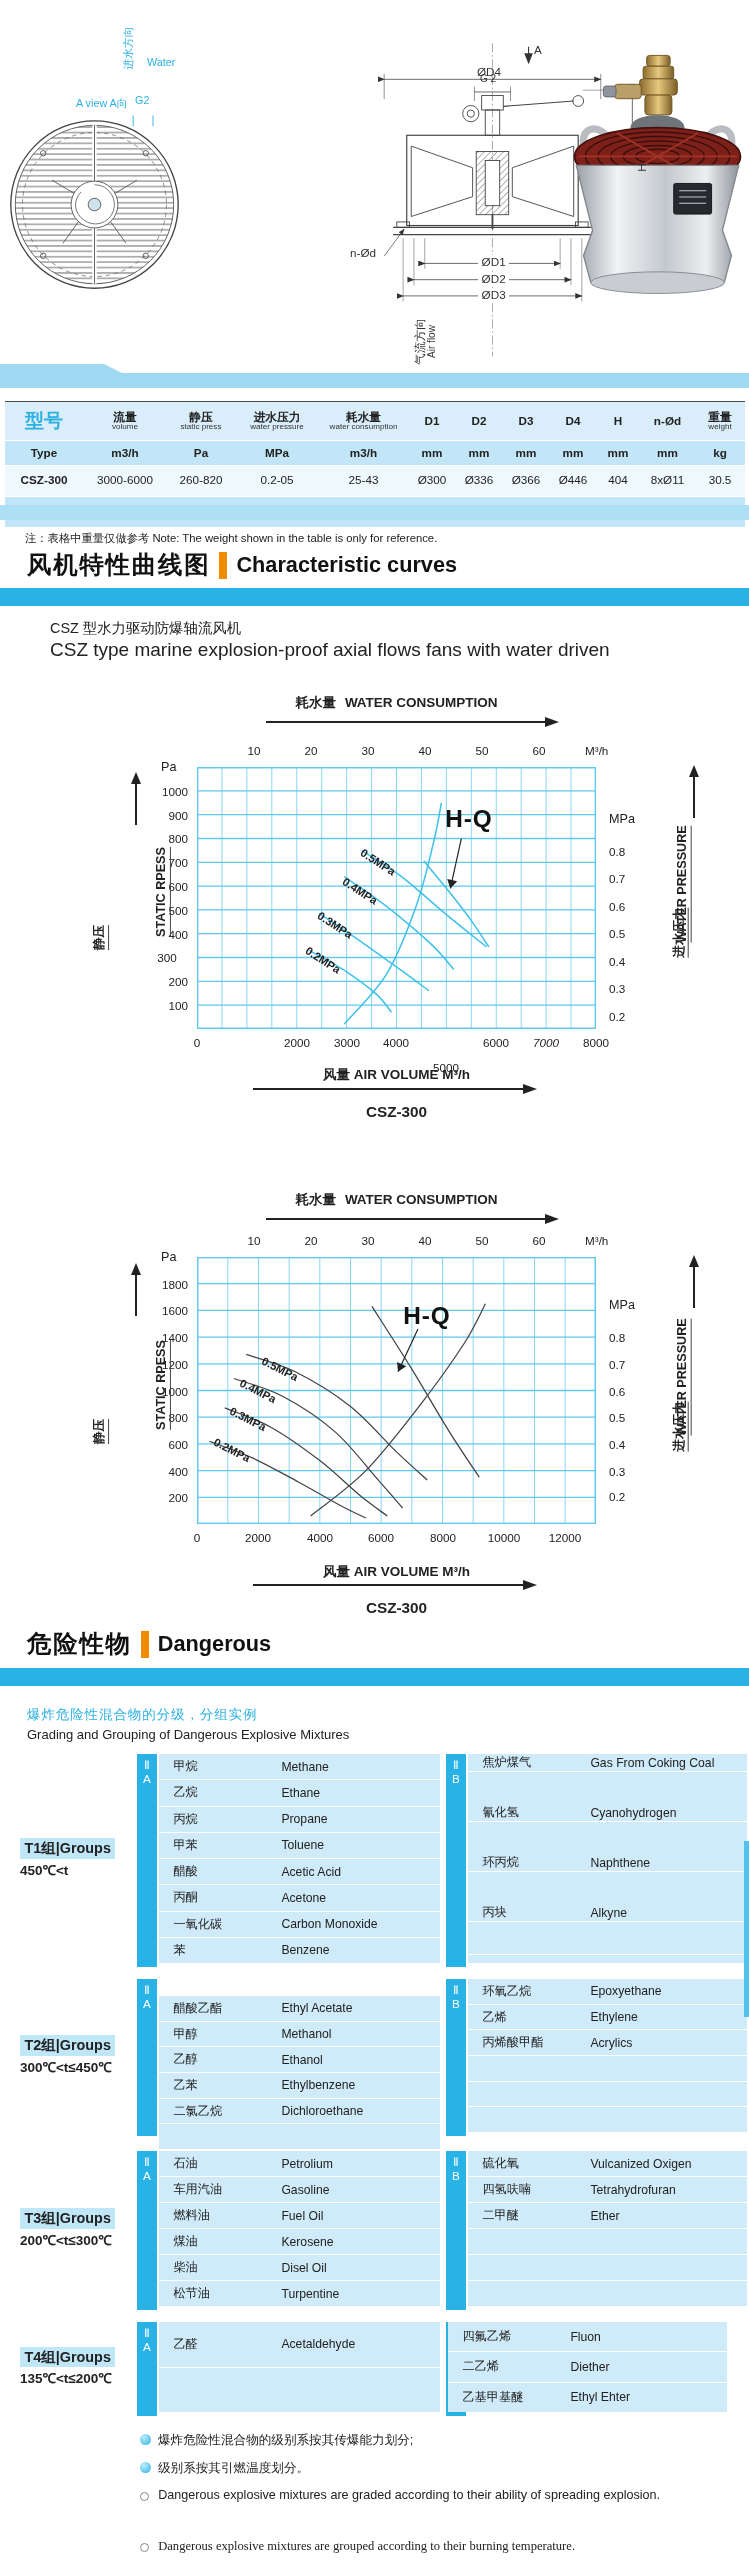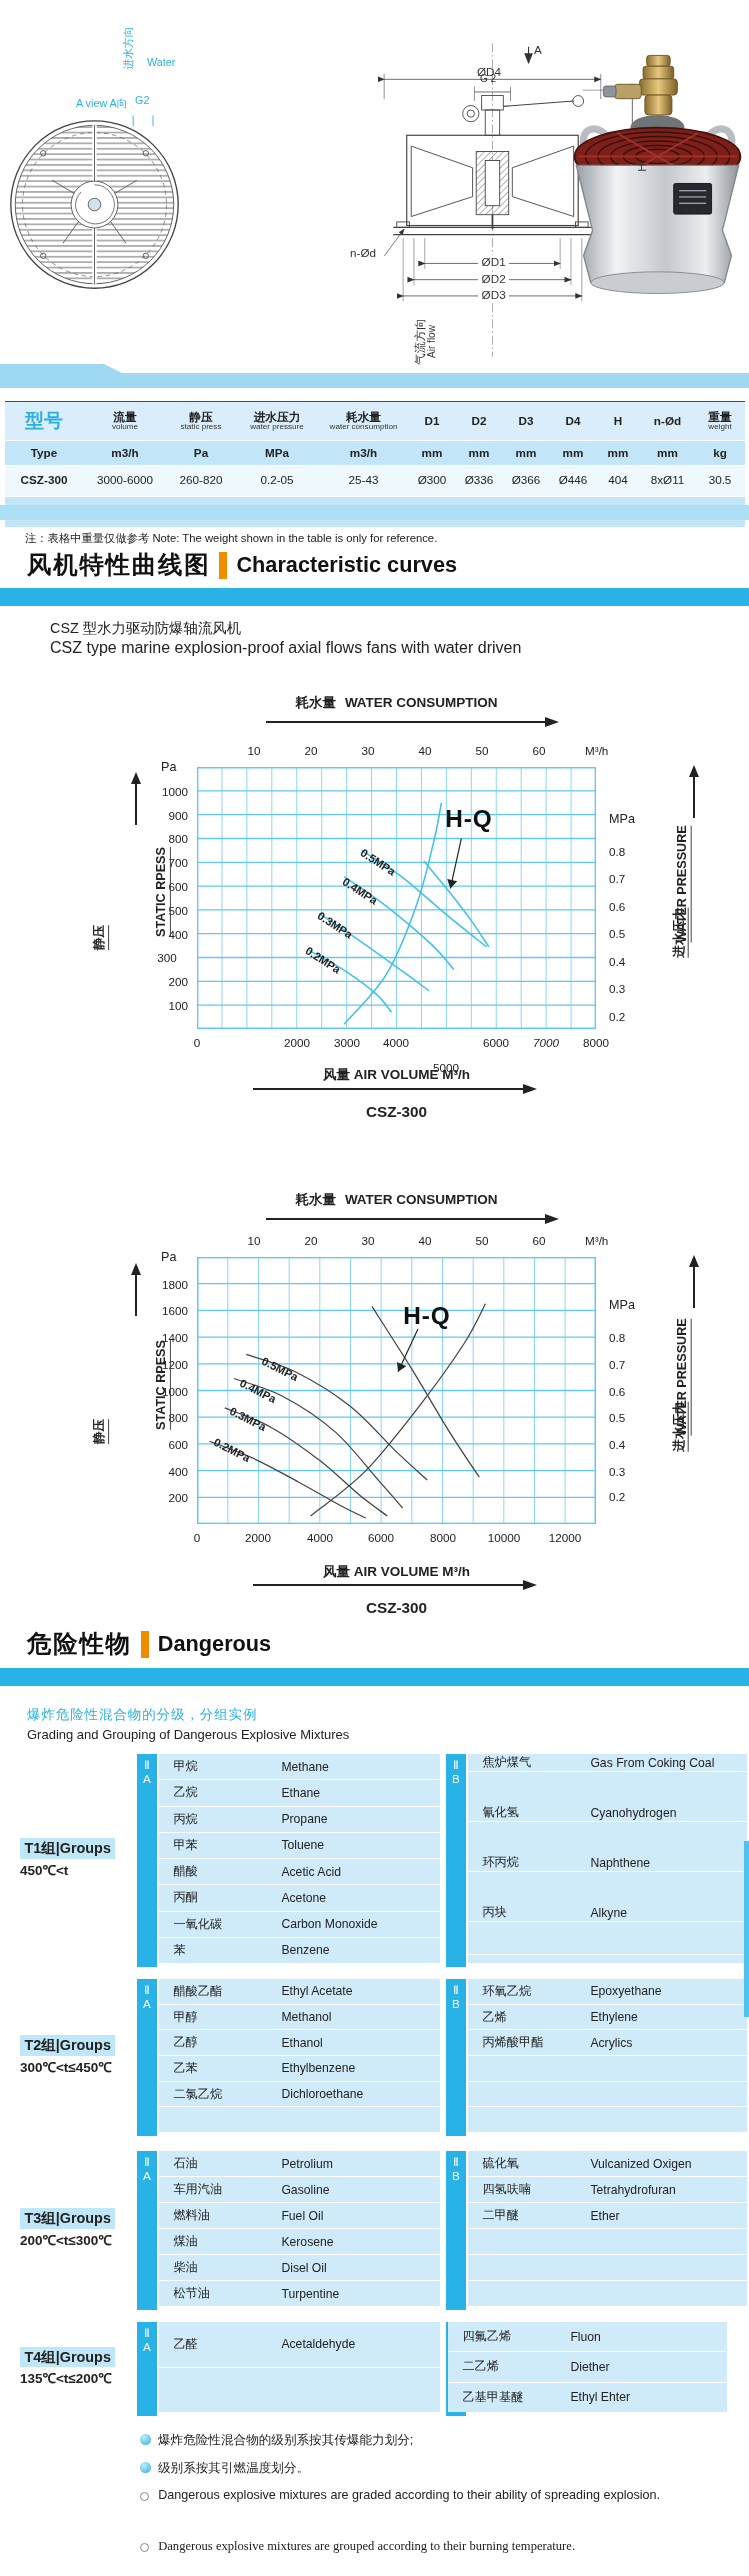--- a/index.html
+++ b/index.html
@@ -336,21 +336,21 @@
   <div id="notel">注：表格中重量仅做参考  Note: The weight shown in the table is only for reference.</div>
 
   <div class="sechead" style="top:549px">
     <span class="cn">风机特性曲线图</span>
     <span class="obar"></span>
     <span class="en">Characteristic curves</span>
   </div>
   <div class="bluebar" style="top:588px"></div>
 
   <div class="abs" style="left:50px;top:619px;font-size:14.4px">CSZ 型水力驱动防爆轴流风机</div>
-  <div class="abs" style="left:50px;top:639px;font-size:16px">CSZ  type marine explosion-proof axial flows fans with water driven</div>
+  <div class="abs" style="left:50px;top:639px;font-size:19px">CSZ  type marine explosion-proof axial flows fans with water driven</div>
 
   <div class="chart" id="chart0" style="top:681px;height:492px">
       <div class="ctitle" style="top: 12.6px;"><span>耗水量</span><span class="en">WATER CONSUMPTION</span></div>
       <div class="harrow" style="top: 40px; left: 266px; width: 280px;"></div>
       <div class="plot" style="top: 86px; height: 262px; width: 399px;">
         <svg width="399" height="262" viewBox="0 0 442 290">
           <line x1="0" y1="0" x2="0" y2="290" stroke="#7dd3f0" stroke-width="1"></line>
           <line x1="27.625" y1="0" x2="27.625" y2="290" stroke="#7dd3f0" stroke-width="1"></line>
           <line x1="55.25" y1="0" x2="55.25" y2="290" stroke="#7dd3f0" stroke-width="1"></line>
           <line x1="82.875" y1="0" x2="82.875" y2="290" stroke="#7dd3f0" stroke-width="1"></line>
@@ -622,21 +622,21 @@
     </div>
   <div class="group" id="g1" style="top:1979px;height:153px">
       <div class="gl">
         <span class="glabel">T2组|Groups</span>
         <span class="gtemp">300℃&lt;t≤450℃</span>
       </div>
       <div class="gbar" style="left: 137px;">
         <span>Ⅱ</span>
         <span>A</span>
       </div>
-      <div class="gpanel" style="left: 159px; width: 281px;">
+      <div class="gpanel" style="left: 159px; width: 281px; margin-top: 17px;">
         <div class="grow">
           <span class="cn">醋酸乙酯</span>
           <span class="en">Ethyl Acetate</span>
         </div>
         <div class="grow">
           <span class="cn">甲醇</span>
           <span class="en">Methanol</span>
         </div>
         <div class="grow">
           <span class="cn">乙醇</span>

